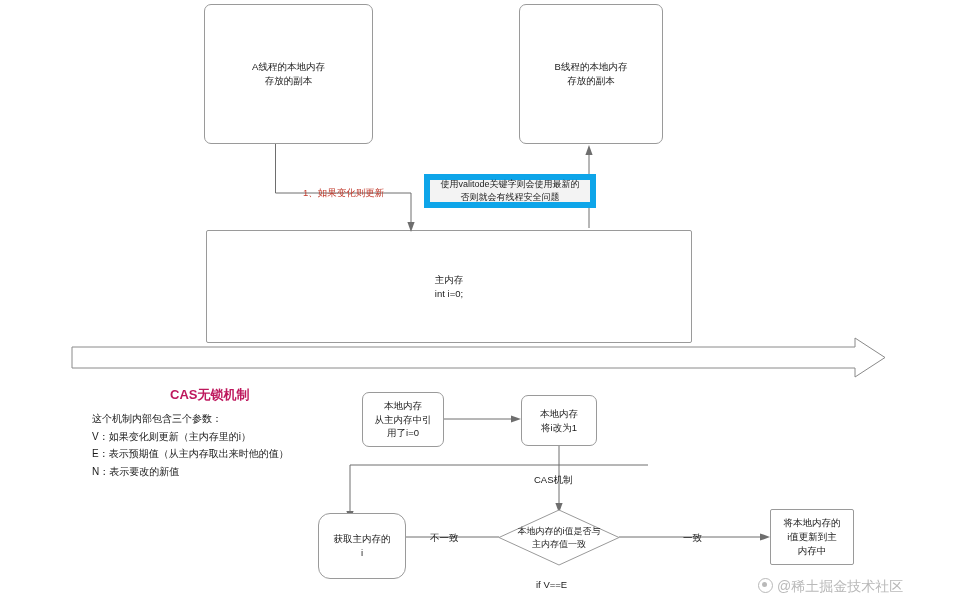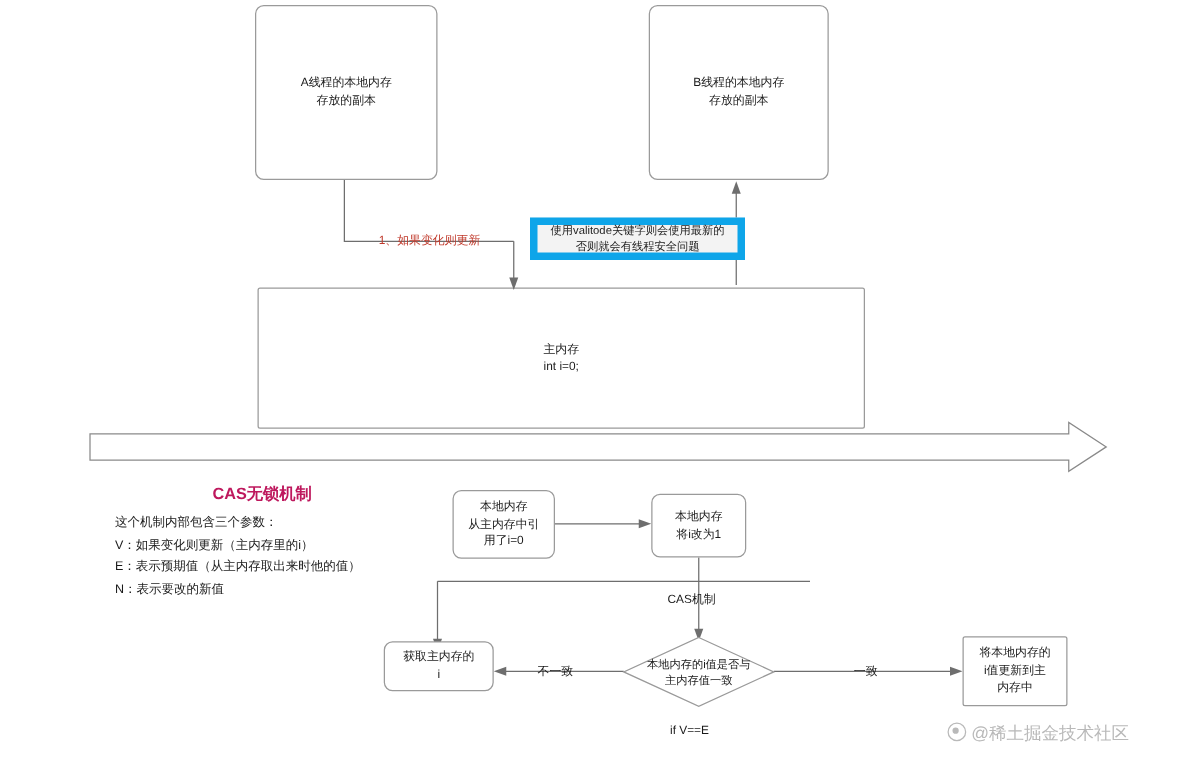--- a/index.html
+++ b/index.html
@@ -125,21 +125,21 @@
     font-size: 9px;
     line-height: 1.4;
     color: #1a1a1a;
   }
 </style>
 </head>
 <body>
 
 <div id="canvas">
 
-  <div class="box rounded" style="left:204px; top:4px; width:146px; height:140px;">
+  <div class="box rounded" style="left:204px; top:4px; width:169px; height:140px;">
     <span style="white-space:pre-line;">A线程的本地内存
 存放的副本</span>
   </div>
 
   <div class="box rounded" style="left:519px; top:4px; width:144px; height:140px;">
     <span style="white-space:pre-line;">B线程的本地内存
 存放的副本</span>
   </div>
 
   <div class="box" style="left:206px; top:230px; width:486px; height:113px;">
@@ -200,21 +200,21 @@
 用了i=0</span>
   </div>
 
   <div class="box rounded" style="left:521px; top:395px; width:76px; height:51px;">
     <span style="white-space:pre-line;">本地内存
 将i改为1</span>
   </div>
 
   <div class="label" style="left:534px; top:473px;">CAS机制</div>
 
-  <div class="box rounded" style="left:307px; top:513px; width:88px; height:40px;">
+  <div class="box rounded" style="left:318px; top:513px; width:88px; height:66px;border-radius:12px;">
     <span style="white-space:pre-line;">获取主内存的
 i</span>
   </div>
 
   <div class="label" style="left:331px; top:578px;margin-top:48px;">获取V</div>
 
   <div class="diamond-wrap" style="left:497px; top:509px; width:124px; height:57px;">
     <svg width="124" height="57" style="position:absolute; left:0; top:0;">
       <polygon points="62,1 122,28.5 62,56 2,28.5" fill="#ffffff" stroke="#9a9a9a" stroke-width="1"></polygon>
     </svg>

